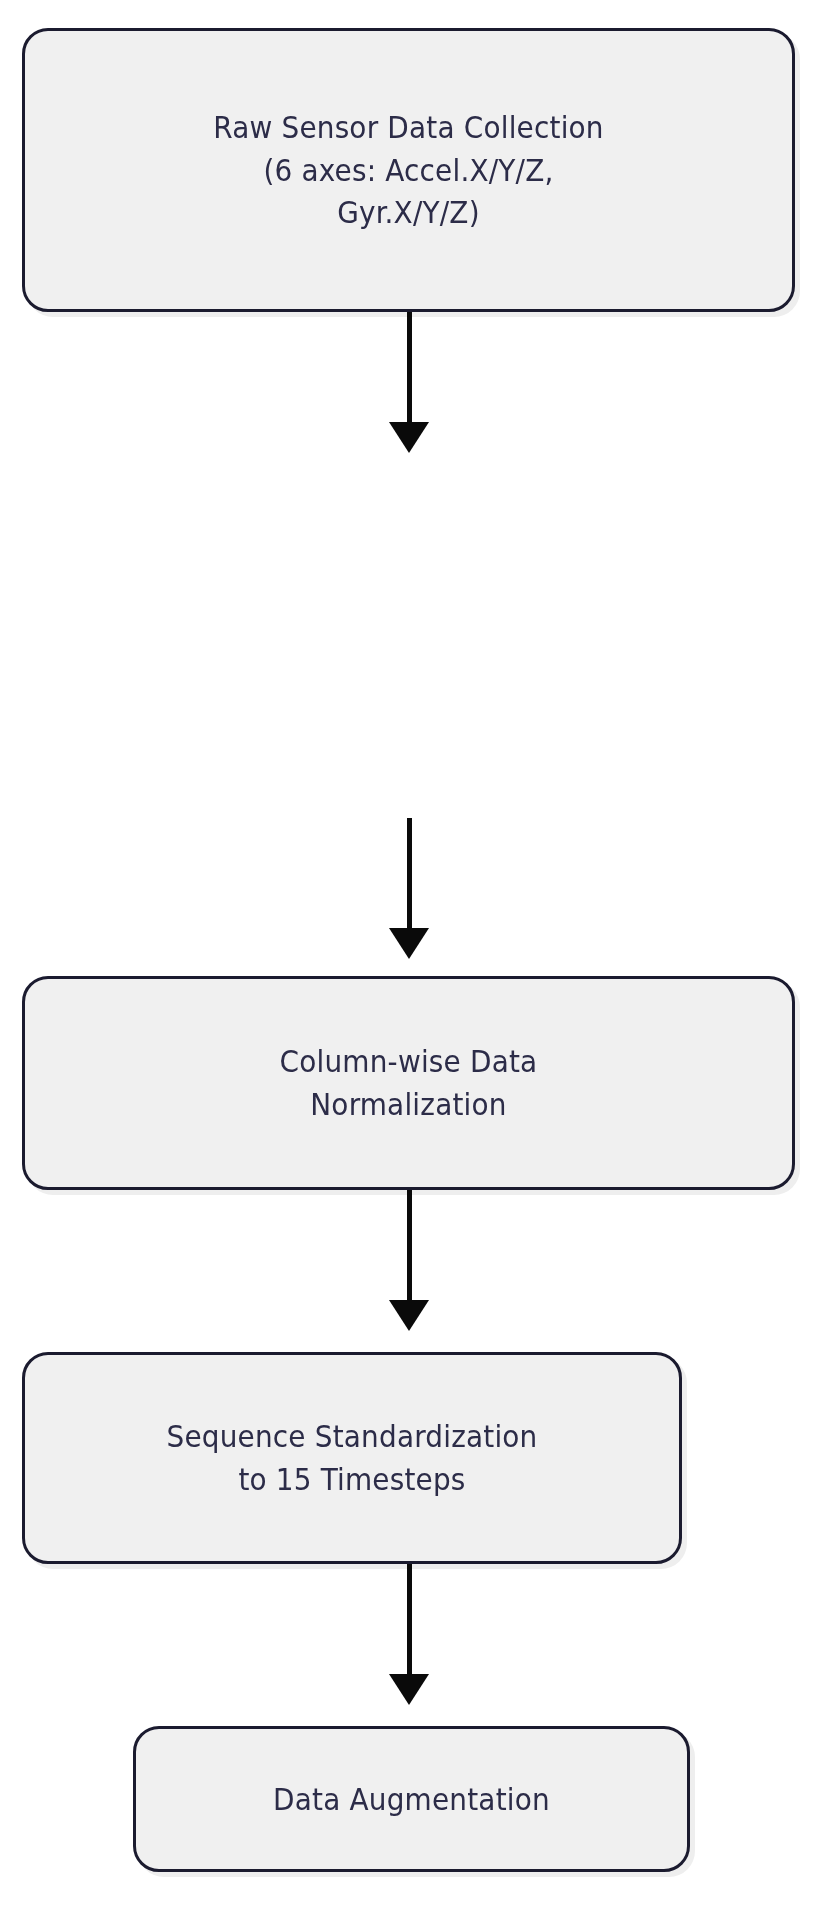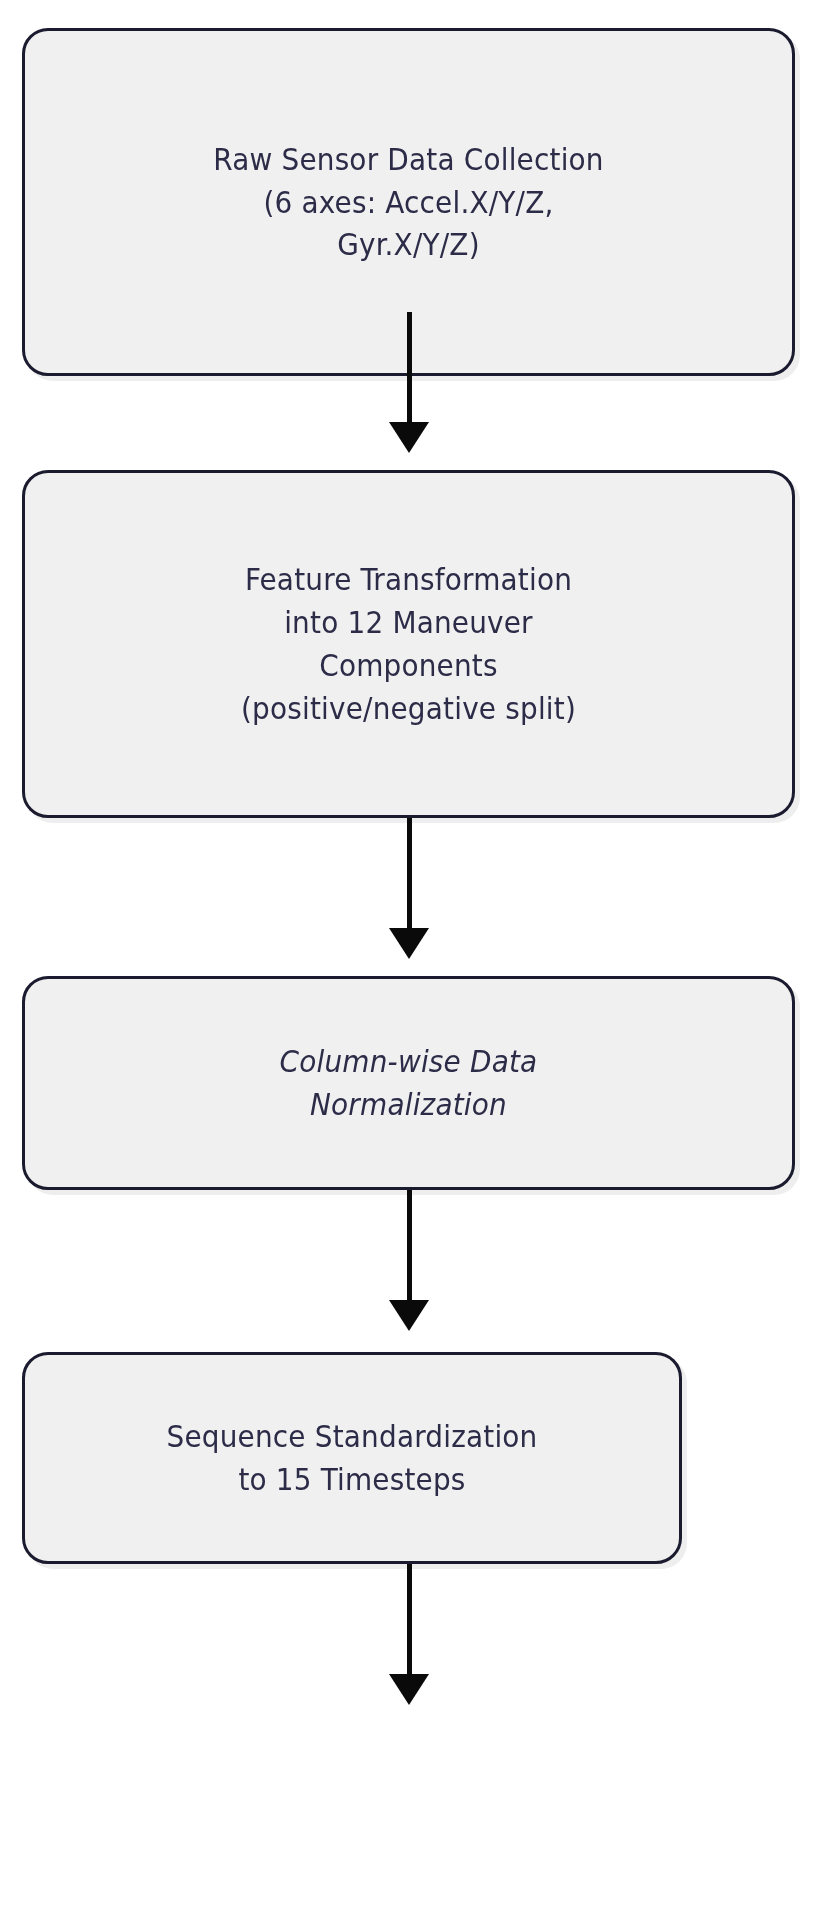--- a/index.html
+++ b/index.html
@@ -39,23 +39,23 @@
     color: #2c2c48;
     font-size: 31px;
     line-height: 1.38;
     letter-spacing: 0.2px;
     font-weight: 400;
     padding: 0 18px;
     white-space: pre-line;
   }
 
   
-  #node-0 { left: 22px;  top: 28px;   width: 773px; height: 348px; }
+  #node-0 { left: 22px;  top: 28px;   width: 773px; height: 284px; }
   #node-1 { left: 22px;  top: 470px;  width: 773px; height: 348px; }
-  #node-2 { left: 22px;  top: 976px;  width: 773px; height: 214px; font-style: italic; }
+  #node-2 { left: 22px;  top: 976px;  width: 773px; height: 214px; }
   #node-3 { left: 22px;  top: 1352px; width: 660px; height: 212px; }
   #node-4 { left: 133px; top: 1726px; width: 557px; height: 146px; }
 
   .edge {
     position: absolute;
     left: 0;
     top: 0;
   }
 
   .edge-line {
@@ -97,26 +97,20 @@
     <span class="node-label">Raw Sensor Data Collection
 (6 axes: Accel.X/Y/Z,
 Gyr.X/Y/Z)</span>
   </div>
 
   <div class="edge">
     <div class="edge-line" id="edge-0-line"></div>
     <div class="arrowhead" id="edge-0-head"></div>
   </div>
 
-  <div class="node" id="node-1">
-    <span class="node-label">Feature Transformation
-into 12 Maneuver
-Components
-(positive/negative split)</span>
-  </div>
 
   <div class="edge">
     <div class="edge-line" id="edge-1-line"></div>
     <div class="arrowhead" id="edge-1-head"></div>
   </div>
 
   <div class="node" id="node-2">
     <span class="node-label">Column-wise Data
 Normalization</span>
   </div>
@@ -129,14 +123,17 @@
   <div class="node" id="node-3">
     <span class="node-label">Sequence Standardization
 to 15 Timesteps</span>
   </div>
 
   <div class="edge">
     <div class="edge-line" id="edge-3-line"></div>
     <div class="arrowhead" id="edge-3-head"></div>
   </div>
 
+  <div class="node" id="node-4">
+    <span class="node-label">Data Augmentation</span>
+  </div>
 
 </div>
 
 </body></html>

